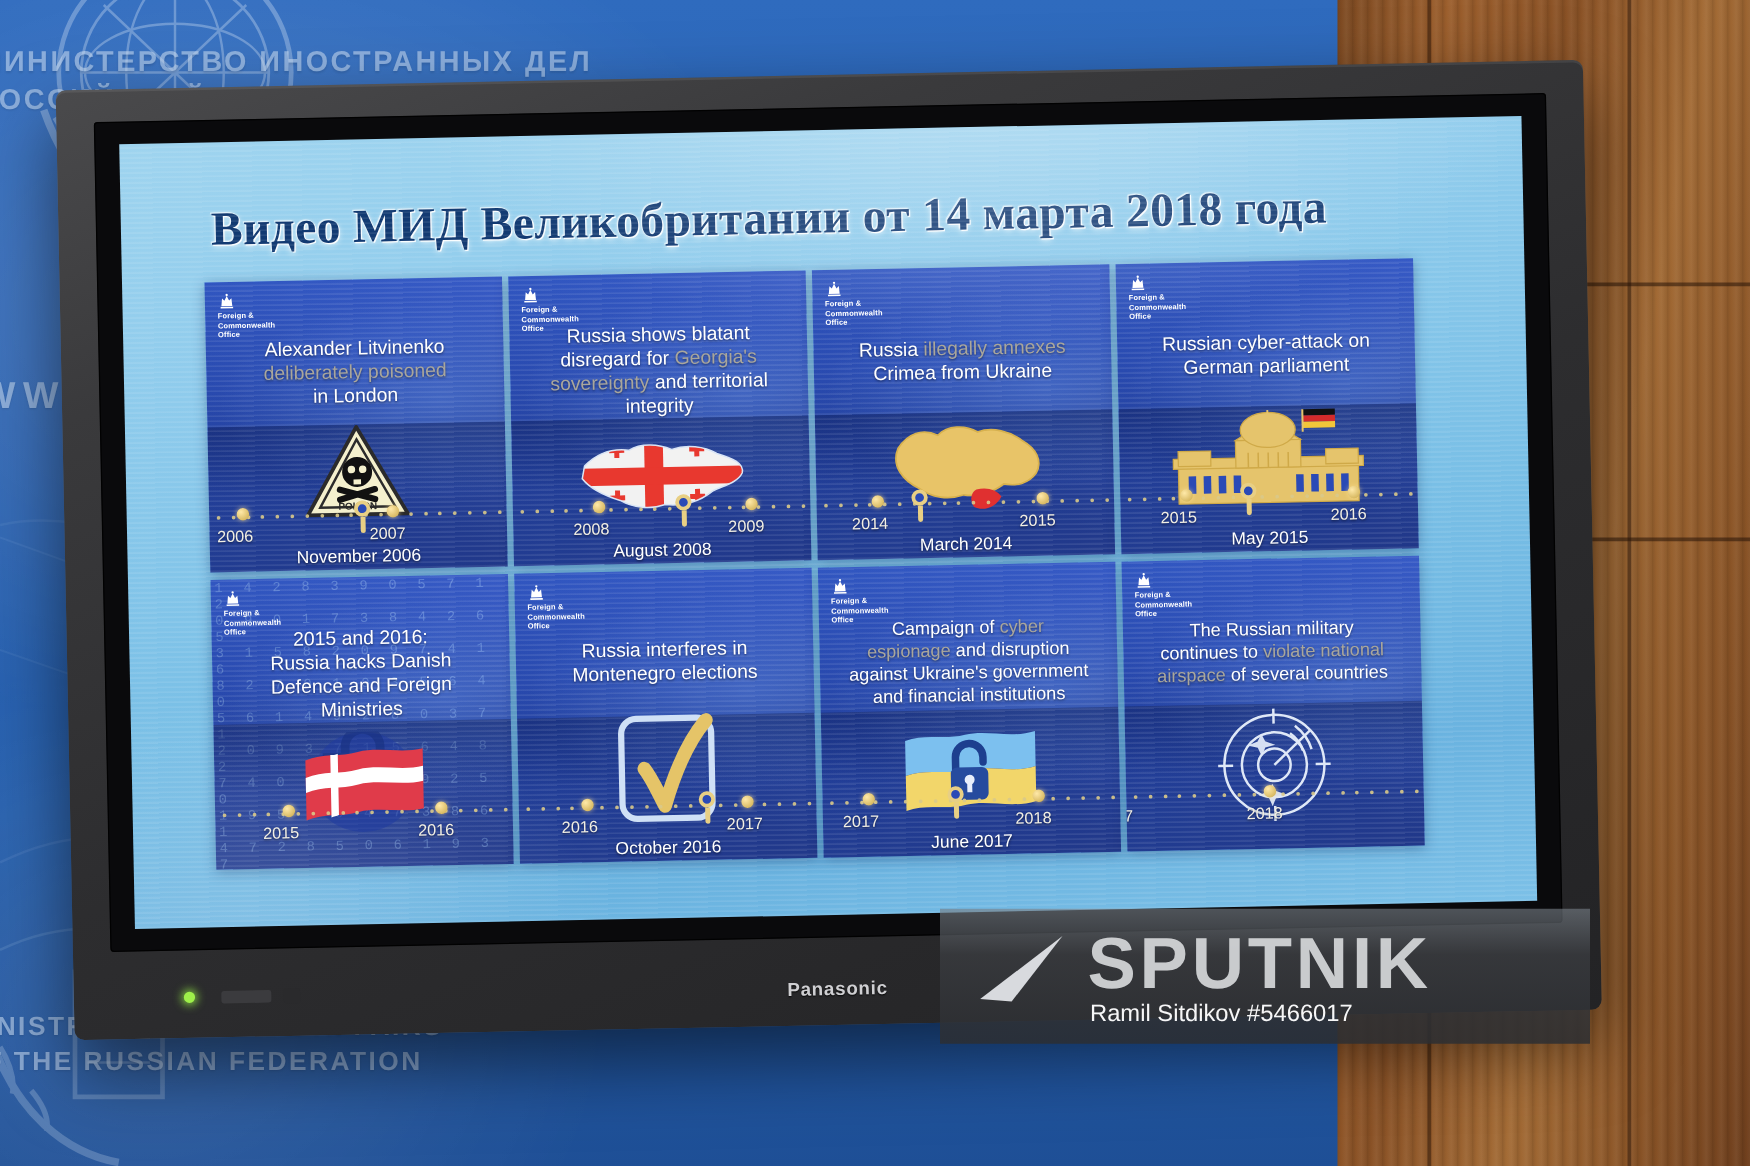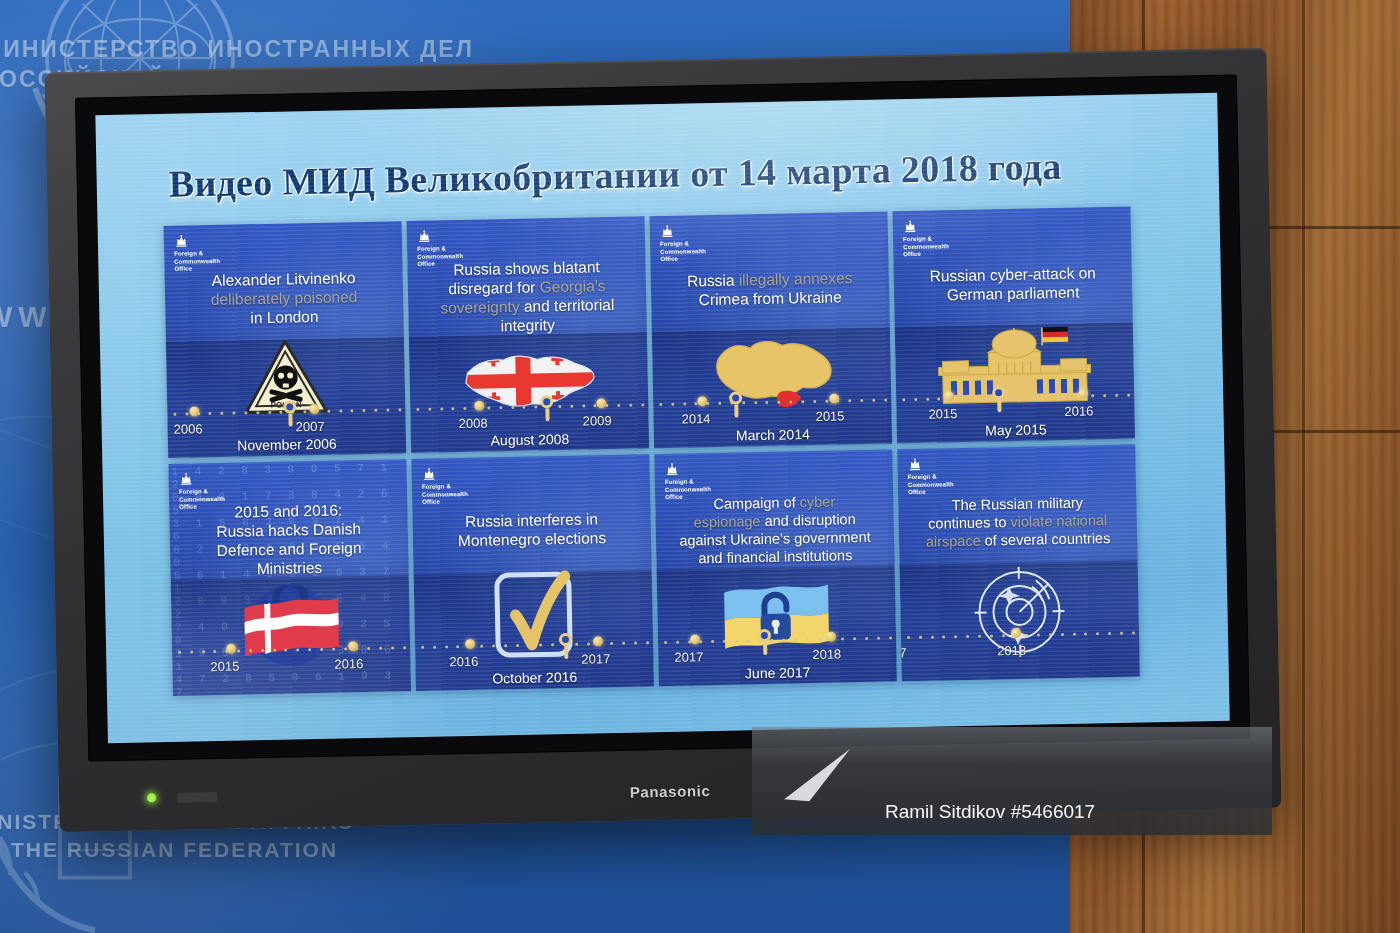--- a/index.html
+++ b/index.html
@@ -180,21 +180,21 @@
   .wm{
     position:absolute;left:752px;top:727px;width:520px;height:108px;
     background:linear-gradient(180deg, rgba(120,128,136,.62) 0%, rgba(58,60,64,.80) 34%, rgba(44,46,50,.86) 100%);
   }
   .wm-logo{position:absolute;left:28px;top:18px;width:78px;height:62px;}
   .wm-text{
     position:absolute;left:118px;top:10px;font-size:58px;font-weight:bold;letter-spacing:3px;
     color:#d6d8da;opacity:.92;font-family:"Liberation Sans",sans-serif;
   }
   .wm-credit{
-    position:absolute;left:133px;bottom:12px;font-size:19px;color:#ffffff;opacity:.96;margin-top:28px;
+    position:absolute;left:120px;bottom:12px;font-size:19px;color:#ffffff;opacity:.96;margin-top:28px;
   }
 </style>
 </head>
 <body>
 
 <div class="stage">
 
   <div class="backdrop"></div>
   <svg class="backdrop-waves" viewBox="0 0 1400 933" preserveAspectRatio="none">
     <path d="M0,760 C120,700 220,820 340,760 C460,700 520,830 640,790" stroke="#bcd8f5" stroke-width="2" fill="none" opacity=".45"></path>
@@ -790,16 +790,17 @@
     <div class="tv-led"></div>
     <div class="tv-sensor"></div>
     <div class="tv-sensor2"></div>
     <div class="tv-brand">Panasonic</div>
   </div>
 
   <div class="wm">
     <svg class="wm-logo" viewBox="0 0 80 64">
       <path d="M4 56 L72 4 L30 58 Z" fill="#d8dade"></path>
     </svg>
+    <div class="wm-text">SPUTNIK</div>
     <div class="wm-credit">Ramil Sitdikov #5466017</div>
   </div>
 
 </div>
 
 </body></html>

